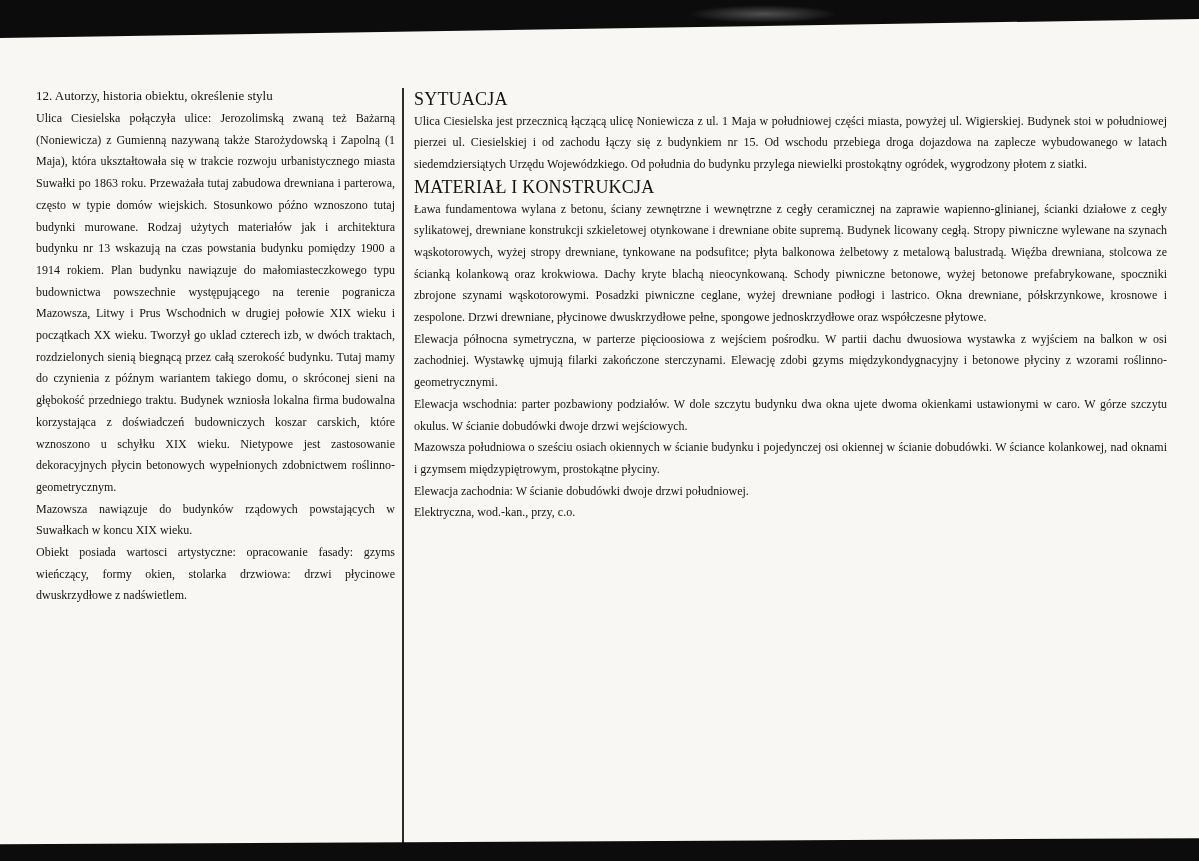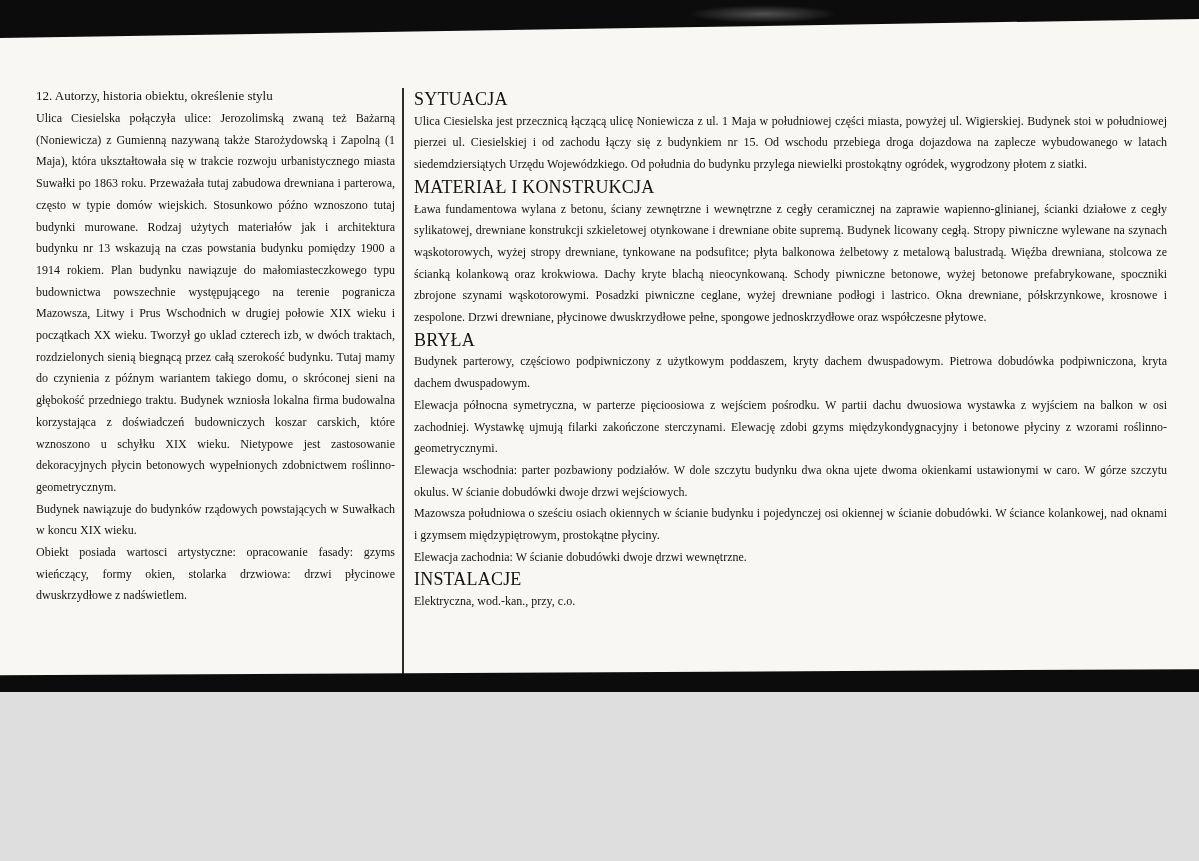--- a/index.html
+++ b/index.html
@@ -1,18 +1,18 @@
 <!DOCTYPE html>
 <html><head>
 <meta charset="utf-8">
 <style>
   html,body{margin:0;padding:0;background:#dedede;}
   .page{
     position:relative;
-    width:1199px;height:692px;
+    width:1199px;height:861px;
     background:#f8f7f3;
     overflow:hidden;
     font-family:"Liberation Serif", serif;
     color:#141414;
   }
   .band-top{
     position:absolute;top:0;left:0;width:100%;height:38px;
     background:#0c0c0c;
     clip-path:polygon(0 0,100% 0,100% 50%,0 100%);
   }
@@ -70,53 +70,48 @@
 <div class="page">
 
   <div class="band-top"></div>
   <div class="smudge"></div>
 
   <div class="content">
 
     <div class="col-left">
       <div class="col-header">12. Autorzy, historia obiektu, określenie stylu</div>
       <p class="body">Ulica Ciesielska połączyła ulice: Jerozolimską zwaną też Bażarną (Noniewicza) z Gumienną nazywaną także Starożydowską i Zapolną (1 Maja), która ukształtowała się w trakcie rozwoju urbanistycznego miasta Suwałki po 1863 roku. Przeważała tutaj zabudowa drewniana i parterowa, często w typie domów wiejskich. Stosunkowo późno wznoszono tutaj budynki murowane. Rodzaj użytych materiałów jak i architektura budynku nr 13 wskazują na czas powstania budynku pomiędzy 1900 a 1914 rokiem.  Plan budynku nawiązuje do małomiasteczkowego typu budownictwa powszechnie występującego na terenie pogranicza Mazowsza, Litwy i Prus Wschodnich w drugiej połowie XIX wieku i początkach XX wieku. Tworzył go uklad czterech izb, w dwóch traktach, rozdzielonych sienią biegnącą przez całą szerokość budynku. Tutaj mamy do czynienia z późnym wariantem takiego domu, o skróconej sieni na głębokość przedniego traktu. Budynek wzniosła lokalna firma budowalna korzystająca z doświadczeń budowniczych koszar carskich, które wznoszono u schyłku XIX wieku. Nietypowe jest zastosowanie dekoracyjnych płycin betonowych wypełnionych zdobnictwem roślinno-geometrycznym.</p>
-      <p class="body">Budynek nawiązuje do budynków rządowych powstających w Suwałkach w koncu XIX wieku.</p>
+      <p class="body">Mazowsza nawiązuje do budynków rządowych powstających w Suwałkach w koncu XIX wieku.</p>
       <p class="body">Obiekt posiada wartosci artystyczne: opracowanie fasady: gzyms wieńczący, formy okien, stolarka drzwiowa: drzwi płycinowe dwuskrzydłowe z nadświetlem.</p>
     </div>
 
     <div class="divider"></div>
 
     <div class="col-right">
 
       <div>
         <h3 class="sub">SYTUACJA</h3>
         <p class="body">Ulica Ciesielska jest przecznicą łączącą ulicę Noniewicza z ul. 1 Maja w południowej części miasta, powyżej ul. Wigierskiej.  Budynek  stoi w południowej pierzei ul. Ciesielskiej i od zachodu łączy się z budynkiem nr 15.  Od wschodu przebiega droga dojazdowa na zaplecze wybudowanego w latach siedemdziersiątych  Urzędu Wojewódzkiego.  Od południa do budynku przylega niewielki prostokątny ogródek, wygrodzony płotem z siatki.</p>
       </div>
 
       <div>
         <h3 class="sub">MATERIAŁ I KONSTRUKCJA</h3>
         <p class="body">Ława fundamentowa wylana z betonu, ściany zewnętrzne i wewnętrzne z cegły ceramicznej na zaprawie wapienno-glinianej, ścianki działowe  z cegły sylikatowej, drewniane konstrukcji szkieletowej  otynkowane i drewniane obite supremą. Budynek licowany cegłą. Stropy piwniczne wylewane na szynach wąskotorowych, wyżej stropy drewniane, tynkowane na podsufitce; płyta balkonowa żelbetowy z metalową balustradą. Więźba drewniana, stolcowa ze ścianką kolankową oraz krokwiowa. Dachy kryte blachą nieocynkowaną. Schody piwniczne betonowe, wyżej betonowe prefabrykowane, spoczniki zbrojone szynami wąskotorowymi. Posadzki piwniczne ceglane, wyżej drewniane podłogi i lastrico.  Okna drewniane, półskrzynkowe, krosnowe i zespolone. Drzwi drewniane, płycinowe dwuskrzydłowe pełne, spongowe jednoskrzydłowe oraz współczesne płytowe.</p>
       </div>
 
 
-      <div>
-        <h3 class="sub">BRYŁA</h3>
-        <p class="body">Budynek parterowy, częściowo podpiwniczony z użytkowym poddaszem, kryty dachem dwuspadowym. Pietrowa dobudówka podpiwniczona, kryta dachem dwuspadowym.</p>
-      </div>
 
       <div>
         <p class="body"><span class="u">Elewacja północna</span><span> symetryczna, w parterze  pięcioosiowa z wejściem pośrodku. W partii dachu  dwuosiowa wystawka z wyjściem na balkon w osi zachodniej. Wystawkę ujmują filarki zakończone sterczynami. Elewację zdobi gzyms międzykondygnacyjny i  betonowe płyciny z wzorami roślinno-geometrycznymi.</span></p>
         <p class="body"><span class="u">Elewacja  wschodnia:</span><span> parter pozbawiony podziałów. W dole szczytu budynku dwa okna ujete dwoma okienkami ustawionymi w caro. W górze szczytu okulus. W ścianie dobudówki dwoje drzwi wejściowych.</span></p>
         <p class="body"><span class="u">Mazowsza  południowa </span><span> o sześciu osiach okiennych w ścianie budynku i pojedynczej osi okiennej w ścianie dobudówki. W ściance kolankowej, nad oknami i gzymsem międzypiętrowym, prostokątne płyciny.</span></p>
-        <p class="body"><span class="u">Elewacja zachodnia:</span><span>  W ścianie dobudówki dwoje drzwi wewnętrzne.</span></p>
+        <p class="body"><span class="u">Elewacja zachodnia:</span><span>  W ścianie dobudówki dwoje drzwi południowej.</span></p>
       </div>
 
       <div>
-        <h3 class="sub">INSTALACJE</h3>
         <p class="body">Elektryczna, wod.-kan., przy, c.o.</p>
       </div>
 
     </div>
   </div>
 
   <div class="band-bottom"></div>
 
 </div>
 

